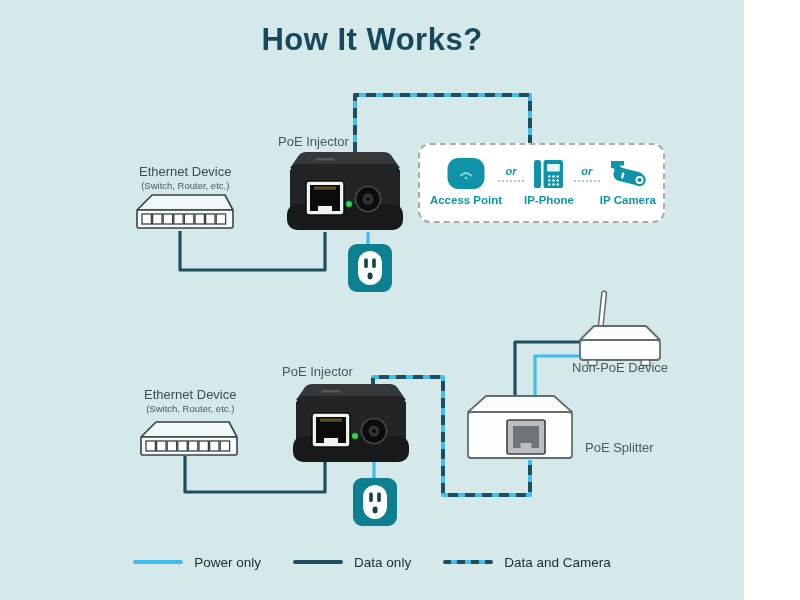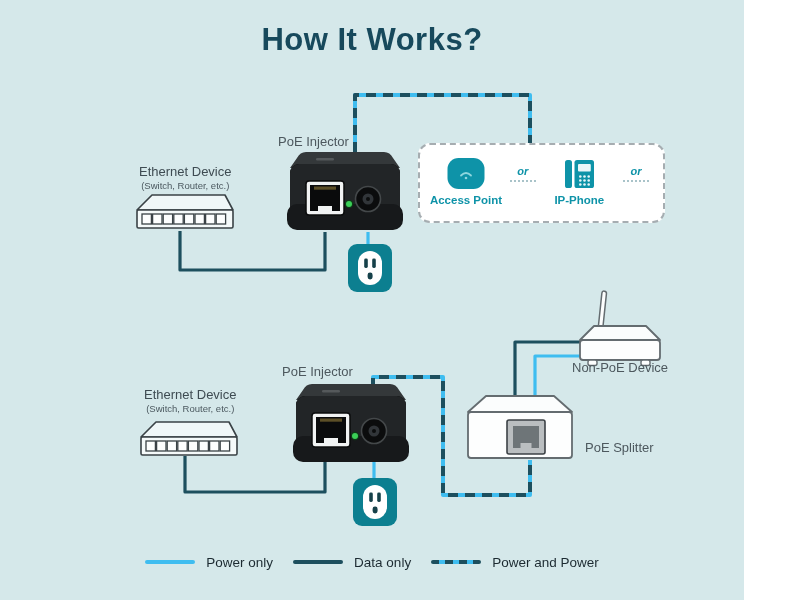--- a/index.html
+++ b/index.html
@@ -27,21 +27,21 @@
   }
   .device-cell{display:flex;flex-direction:column;align-items:center;width:64px;}
   .device-cell .dev-name{margin-top:4px;font-size:11.5px;font-weight:700;color:#0e93a8;white-space:nowrap;}
   .or-sep{display:flex;flex-direction:column;align-items:center;margin-top:9px;font-style:italic;}
   .or-sep .or-text{font-size:11px;font-weight:700;color:#0e93a8;line-height:1;}
   .or-sep .dotline{width:26px;border-top:2px dotted #a9c3c9;margin-top:3px;}
   .icon-slot{height:33px;display:flex;align-items:center;justify-content:center;}
   
   #legend{
     left:0;right:0;top:552px;height:20px;
-    display:flex;justify-content:center;align-items:center;gap:20px;
+    display:flex;justify-content:center;align-items:center;gap:32px;
   }
   .legend-item{display:flex;align-items:center;gap:11px;}
   .legend-label{font-size:13.5px;color:#1c2a31;font-weight:500;}
   .sample{width:50px;height:3.5px;border-radius:2px;}
   .sample.power{background:#3fbdf0;}
   .sample.data{background:#1d4f5e;}
   .sample.data-power{
     background-color:#3fbdf0;
     background-image:repeating-linear-gradient(90deg,#1d4f5e 0 8px,transparent 8px 14px);
   }
@@ -175,20 +175,37 @@
               <circle cx="24.7" cy="25.5" r="1.3"></circle>
           </g>
         </svg>
       </div>
       <div class="dev-name">IP-Phone</div>
     </div>
     <div class="or-sep">
       <span class="or-text">or</span>
       <div class="dotline"></div>
     </div>
+    <div class="device-cell">
+      <div class="icon-slot">
+        <svg width="40" height="30" viewBox="0 0 40 30">
+          <g fill="#0e93a8">
+            <path d="M3 2 h13 v4.5 h-4.5 l5 5.5 -5.5 4.5 -6 -7.5 h-2 z"></path>
+            <g transform="rotate(14 22 18)">
+              <rect x="5" y="11" width="31" height="13.5" rx="6.7"></rect>
+            </g>
+            <circle cx="31.5" cy="21" r="6.2"></circle>
+          </g>
+          <circle cx="31.5" cy="21" r="4" fill="#ffffff"></circle>
+          <circle cx="31.5" cy="21" r="2.1" fill="#0e93a8"></circle>
+          <rect x="13.5" y="13.5" width="2.4" height="6" rx="1.1" fill="#ffffff" transform="rotate(14 14.7 16.5)"></rect>
+        </svg>
+      </div>
+      <div class="dev-name">IP Camera</div>
+    </div>
   </div>
 
   <div class="abs" style="left:144px;top:388px;">
     <div class="dev-label">Ethernet Device</div>
     <div class="dev-sublabel">(Switch, Router, etc.)</div>
   </div>
   <div class="abs gray-label" style="left:282px;top:356px;">PoE Injector</div>
   <div class="abs gray-label" style="left:585px;top:432px;">PoE Splitter</div>
   <div class="abs gray-label" style="left:572px;top:352px;">Non-PoE Device</div>
 
@@ -196,17 +213,17 @@
     <div class="legend-item">
       <div class="sample power"></div>
       <span class="legend-label">Power only</span>
     </div>
     <div class="legend-item">
       <div class="sample data"></div>
       <span class="legend-label">Data only</span>
     </div>
     <div class="legend-item">
       <div class="sample data-power"></div>
-      <span class="legend-label">Power and Power</span>
+      <span class="legend-label">Data and Camera</span>
     </div>
   </div>
 
 </div>
 
 </body></html>

